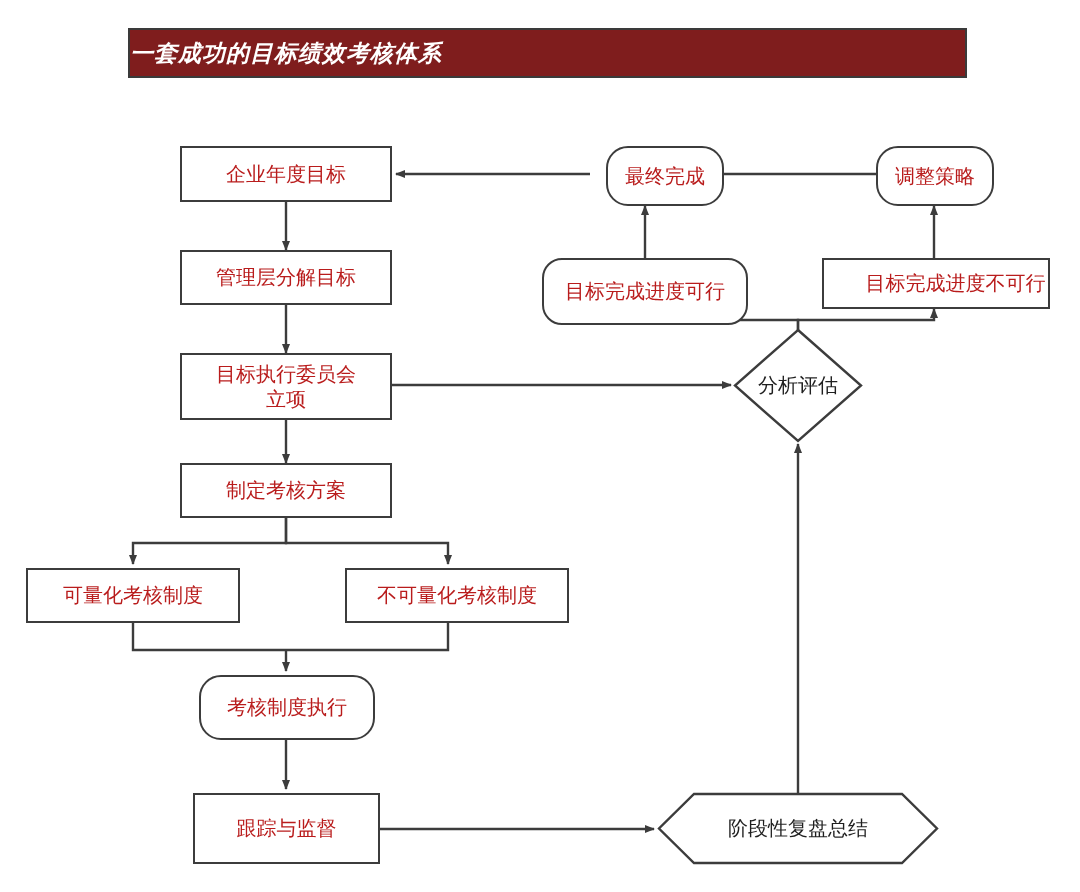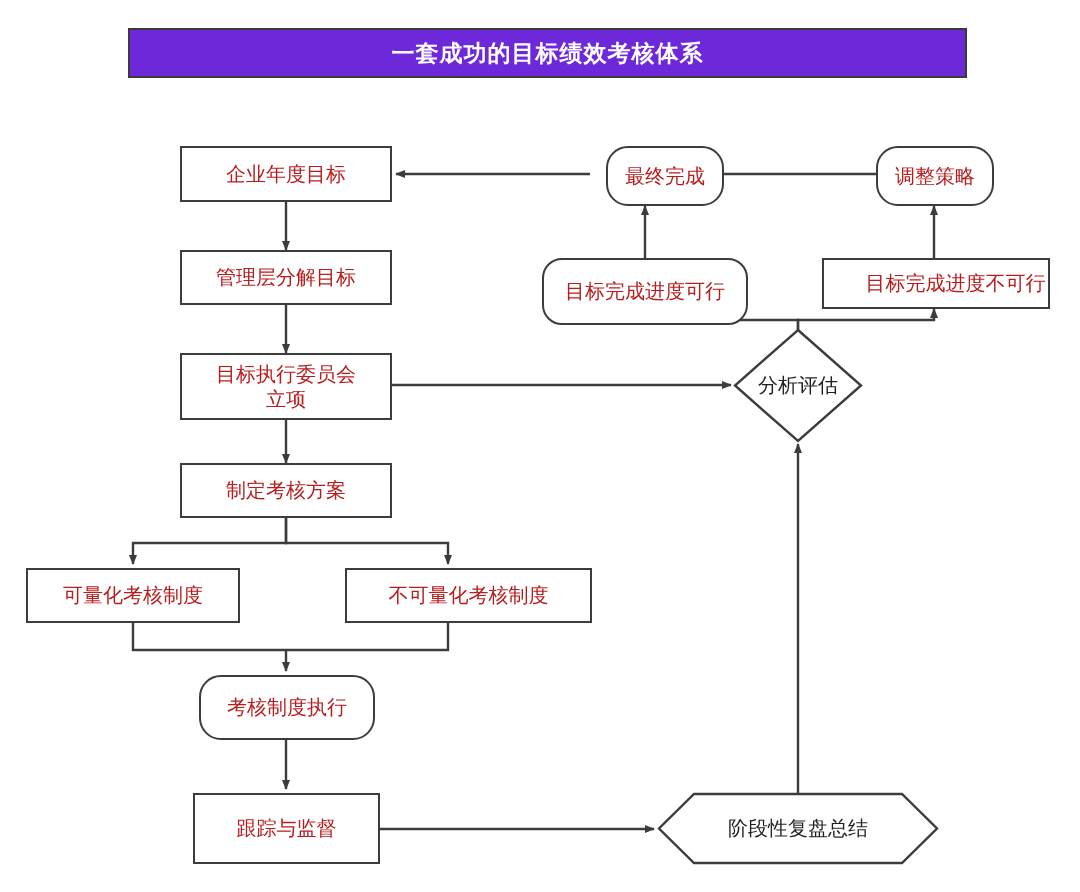--- a/index.html
+++ b/index.html
@@ -20,26 +20,26 @@
     top: 0;
     width: 1080px;
     height: 892px;
   }
   .title-banner {
     position: absolute;
     left: 128px;
     top: 28px;
     width: 839px;
     height: 50px;
-    background: #6d28d9;
+    background: #7f1d1d;
     border: 2px solid #3a3a3a;
     box-sizing: border-box;
     display: flex;
     align-items: center;
-    justify-content: center;
+    font-style: italic;
   }
   .title-banner span {
     color: #ffffff;
     font-size: 23px;
     font-weight: bold;
     letter-spacing: 1px;
     font-family: "Liberation Sans", "DejaVu Sans", sans-serif;
   }
   .node {
     position: absolute;
@@ -153,21 +153,21 @@
 </div>
 
 <div class="node rect" style="left:180px;top:463px;width:212px;height:55px;">
   <span>制定考核方案</span>
 </div>
 
 <div class="node rect" style="left:26px;top:568px;width:214px;height:55px;">
   <span>可量化考核制度</span>
 </div>
 
-<div class="node rect" style="left:345px;top:568px;width:247px;height:55px;">
+<div class="node rect" style="left:345px;top:568px;width:224px;height:55px;">
   <span>不可量化考核制度</span>
 </div>
 
 <div class="node pill" style="left:199px;top:675px;width:176px;height:65px;">
   <span>考核制度执行</span>
 </div>
 
 <div class="node rect" style="left:193px;top:793px;width:187px;height:71px;">
   <span>跟踪与监督</span>
 </div>

